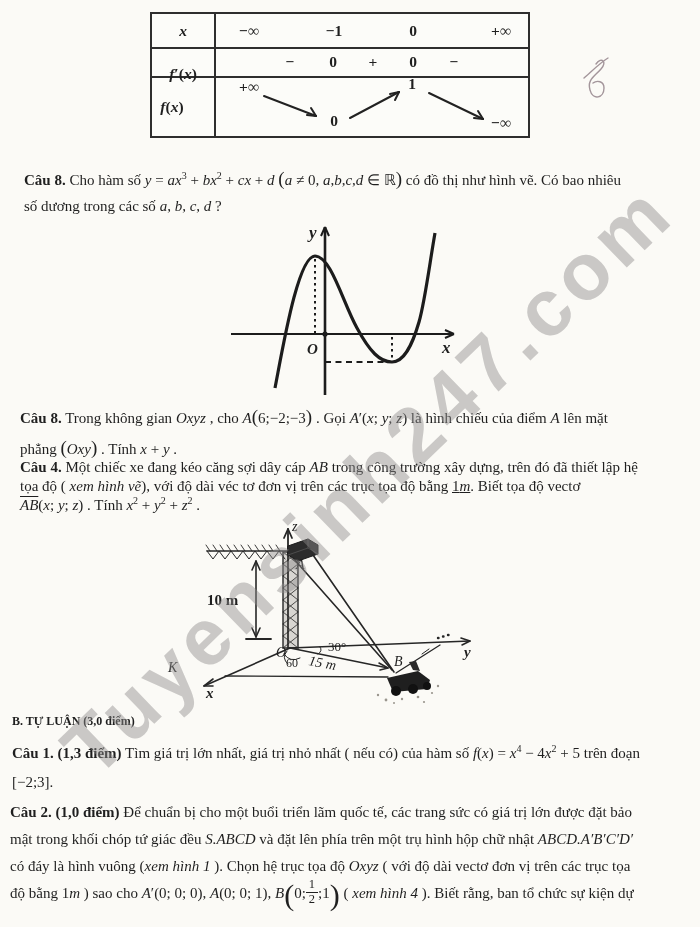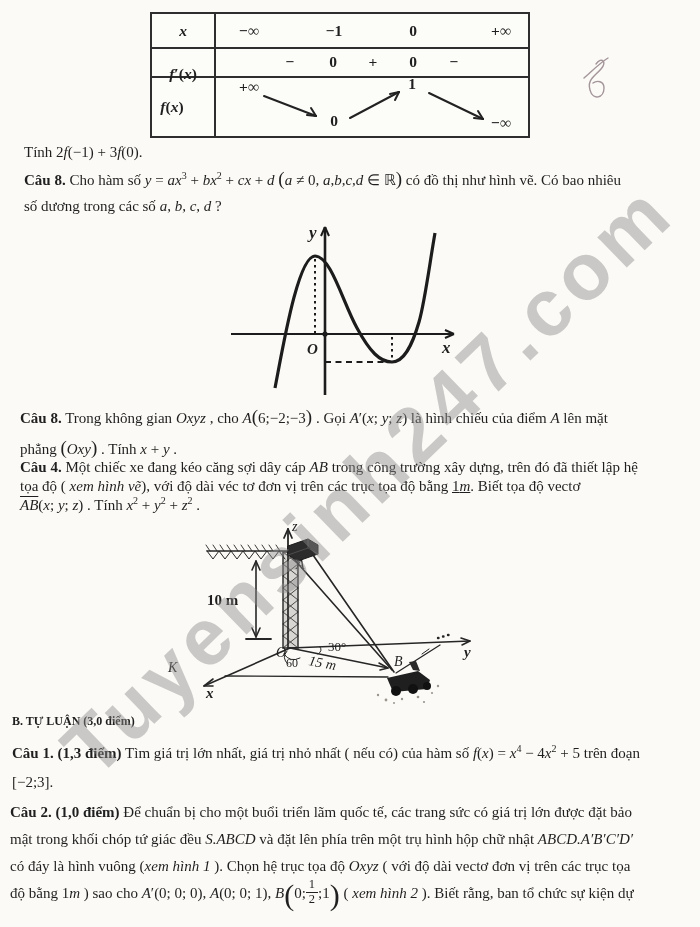--- a/index.html
+++ b/index.html
@@ -77,21 +77,20 @@
           <path d="M331,105 L322,104"></path>
           <path d="M331,105 L326,97"></path>
       </g>
     </svg>
   </div>
 
   <svg class="fig" style="left:576px;top:52px" width="42" height="64">
     <path d="M20,12 C26,4 31,10 25,17 C18,25 11,28 14,38 C17,49 28,46 28,36 C28,29 21,28 17,31 M8,26 C15,20 25,10 32,6" stroke="#93838a" stroke-width="1.4" fill="none" opacity="0.85" stroke-linecap="round"></path>
   </svg>
 
-  <div class="para" style="left:24px;top:141px">Tính  2<i>f</i>(−1) + 3<i>f</i>(0).</div>
   <div class="para" style="left:24px;top:166px;line-height:26px"><b>Câu 8.</b> Cho hàm số  <i>y</i> = <i>ax</i><sup>3</sup> + <i>bx</i><sup>2</sup> + <i>cx</i> + <i>d</i>  <span class="bigp">(</span><i>a</i> ≠ 0, <i>a</i>,<i>b</i>,<i>c</i>,<i>d</i> ∈ ℝ<span class="bigp">)</span>  có đồ thị như hình vẽ. Có bao nhiêu<br>số dương trong các số <i>a</i>, <i>b</i>, <i>c</i>, <i>d</i> ?</div>
 
   <svg class="fig" style="left:226px;top:215px" width="260" height="185" viewBox="0 0 260 185">
     <g stroke="#1c1c1c" fill="none">
 
       <path d="M5,119 L228,119" stroke-width="2"></path>
       <path d="M228,119 L219,115 M228,119 L219,123" stroke-width="2"></path>
       <path d="M99,180 L99,12" stroke-width="2.6"></path>
       <path d="M99,12 L95,21 M99,12 L103,21" stroke-width="2"></path>
 
@@ -182,17 +181,17 @@
     <text x="178" y="136" font-size="13">30°</text>
     <text x="136" y="152" font-size="12">60</text>
     <text x="158" y="150" font-size="14" font-style="italic" transform="rotate(11 158 150)">15 m</text>
   </svg>
 
   <div class="section-title" style="left:12px;top:714px">B. TỰ LUẬN (3,0 điểm)</div>
   <div class="para" style="left:12px;top:739px;line-height:29px"><b>Câu 1. (1,3 điểm)</b> Tìm giá trị lớn nhất, giá trị nhỏ nhất ( nếu có)  của hàm số  <i>f</i>(<i>x</i>) = <i>x</i><sup>4</sup> − 4<i>x</i><sup>2</sup> + 5  trên đoạn<br>[−2;3].</div>
   <div class="para" style="left:10px;top:799px;line-height:27px"><b>Câu 2. (1,0 điểm)</b> Để chuẩn bị cho một buổi triển lãm quốc tế, các trang sức có giá trị lớn được đặt bảo<br>mật trong  khối chóp tứ giác đều <i>S.ABCD</i> và đặt lên phía trên một trụ hình hộp chữ nhật <i>ABCD.A′B′C′D′</i><br>có đáy là hình vuông (<i>xem hình 1</i> ). Chọn hệ trục tọa độ <i>Oxyz</i> ( với độ dài vectơ đơn vị trên các trục tọa<br>độ bằng 1<i>m</i>  ) sao cho <i>A</i>′(0; 0; 0), <i>A</i>(0; 0; 1),  <i>B</i><span class="bigp2">(</span>0;<span class="frac">
         <span class="fn">1</span>
         <span class="fd">2</span>
-      </span>;1<span class="bigp2">)</span> ( <i>xem hình  2</i> ).  Biết rằng, ban tổ chức sự kiện dự</div>
+      </span>;1<span class="bigp2">)</span> ( <i>xem hình  4</i> ).  Biết rằng, ban tổ chức sự kiện dự</div>
 
   <div class="watermark">Tuyensinh247.com</div>
 
 </div>
 
 </body></html>

